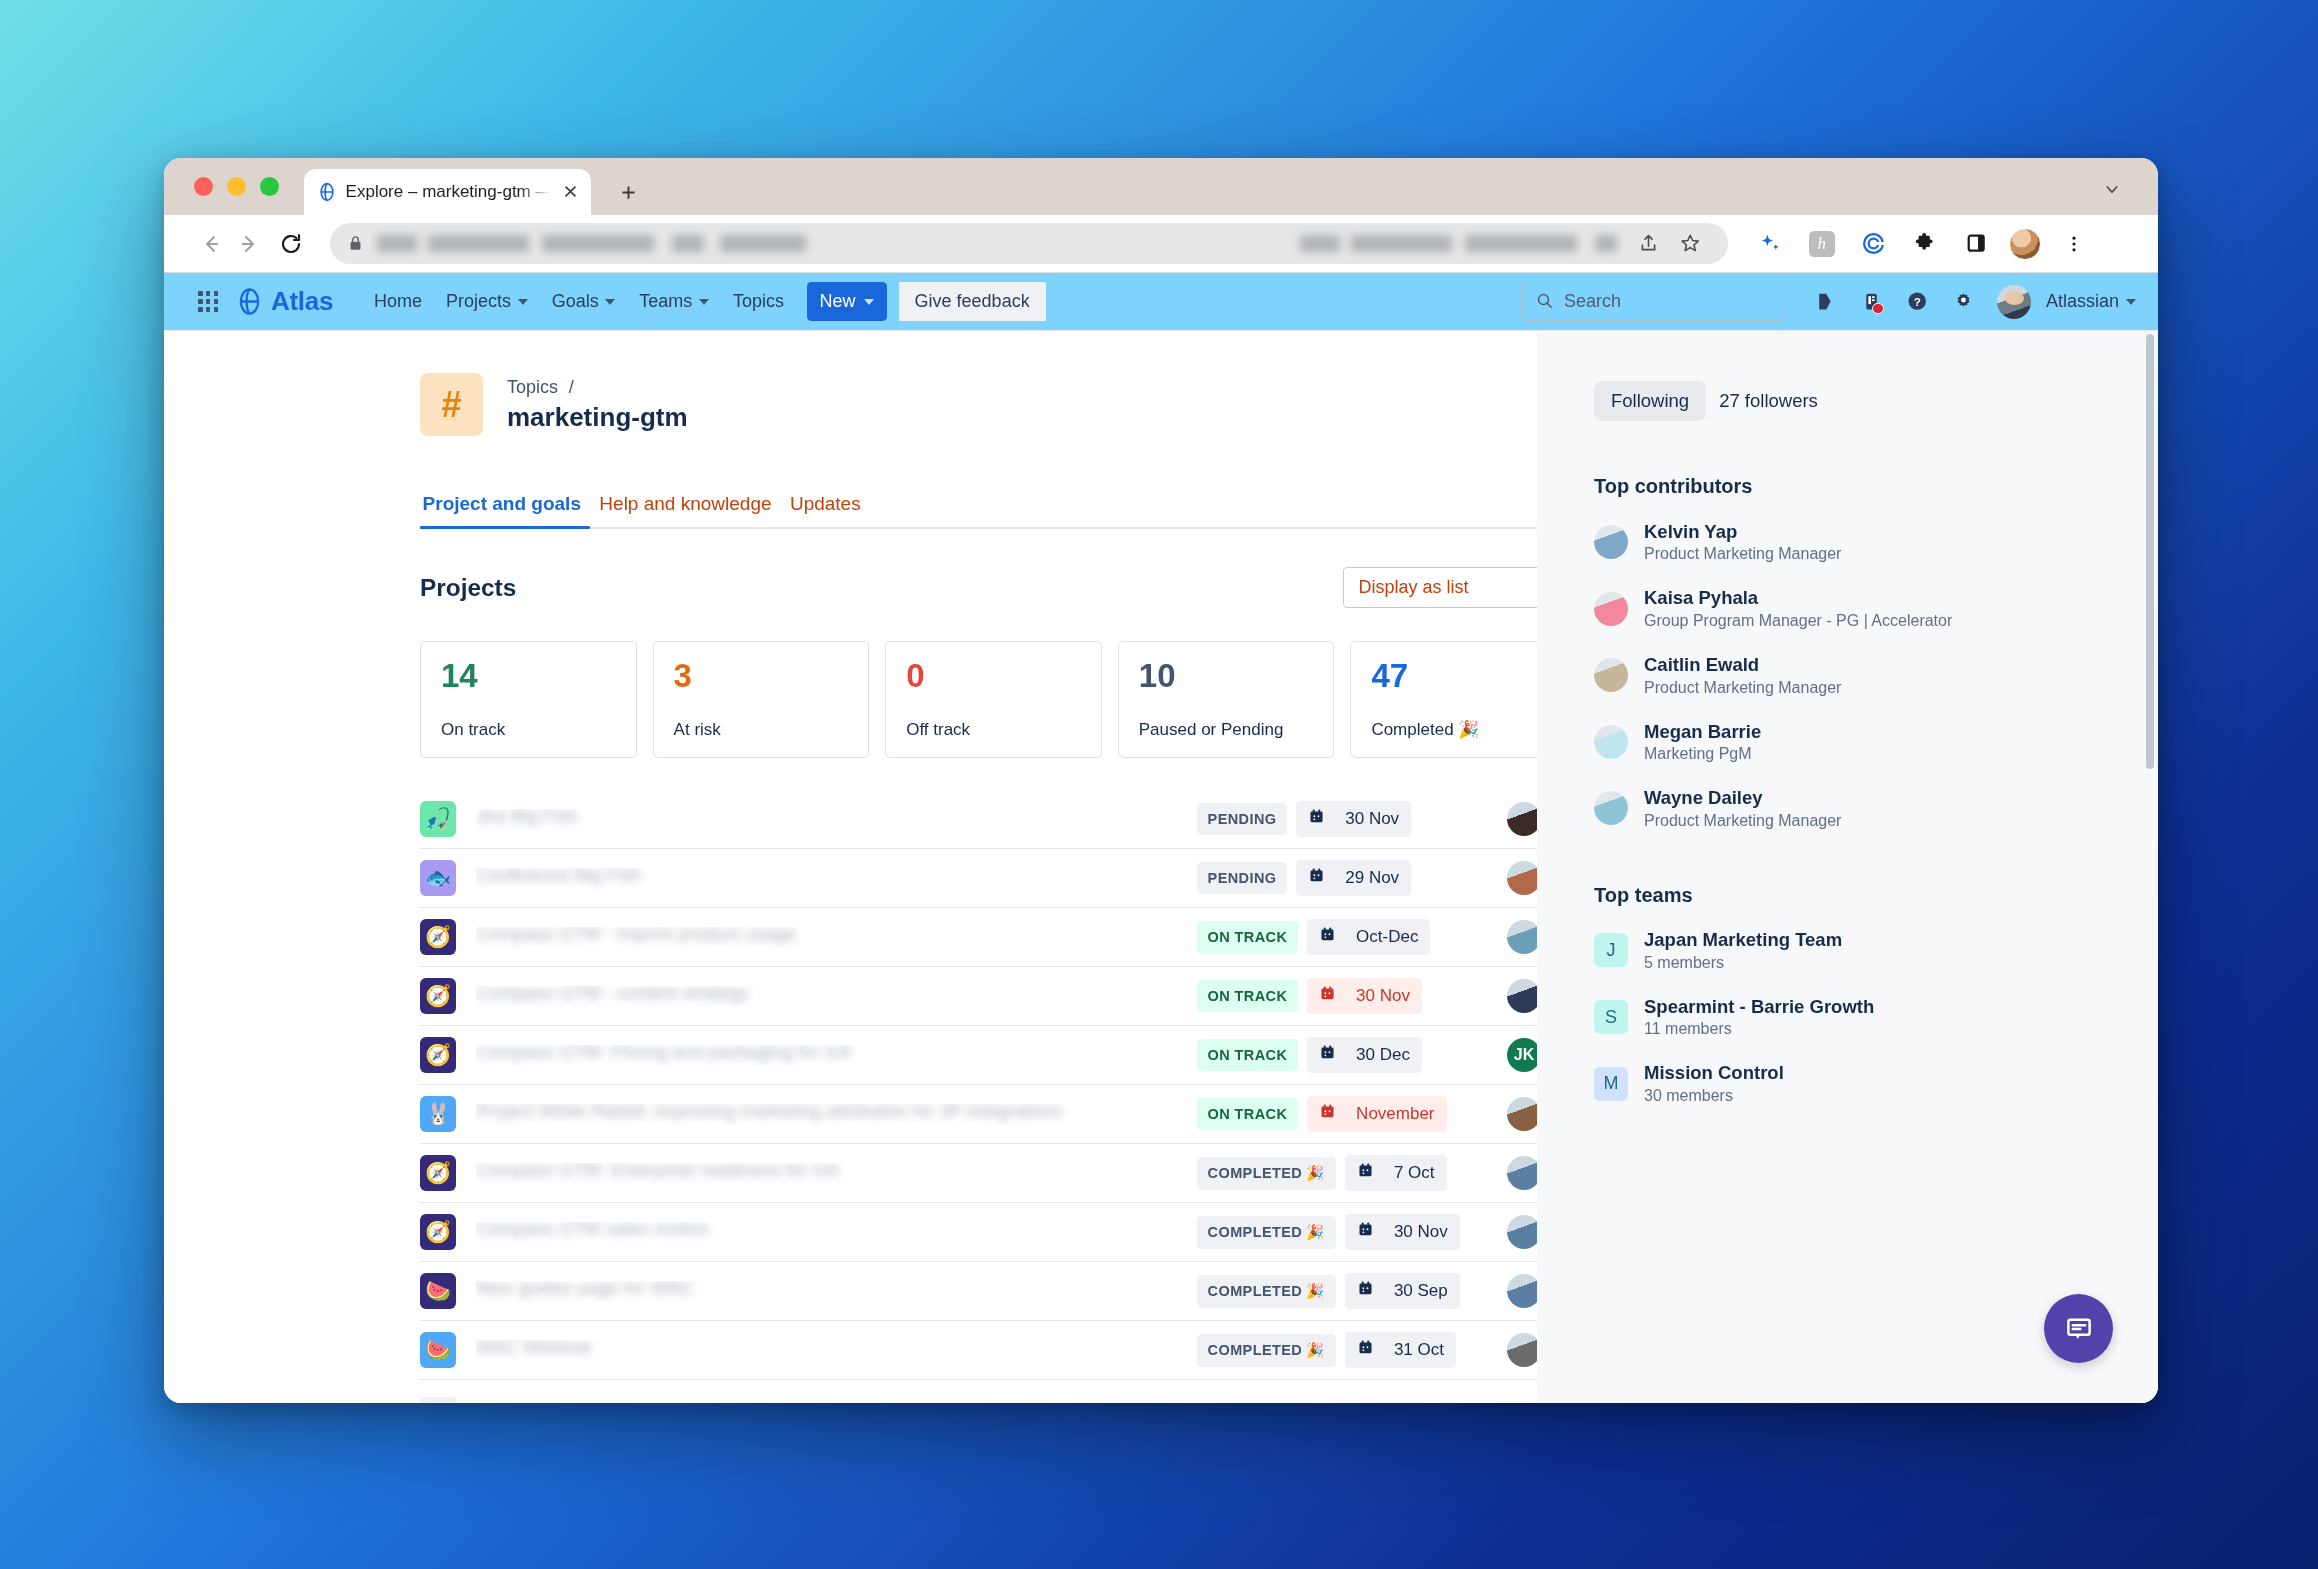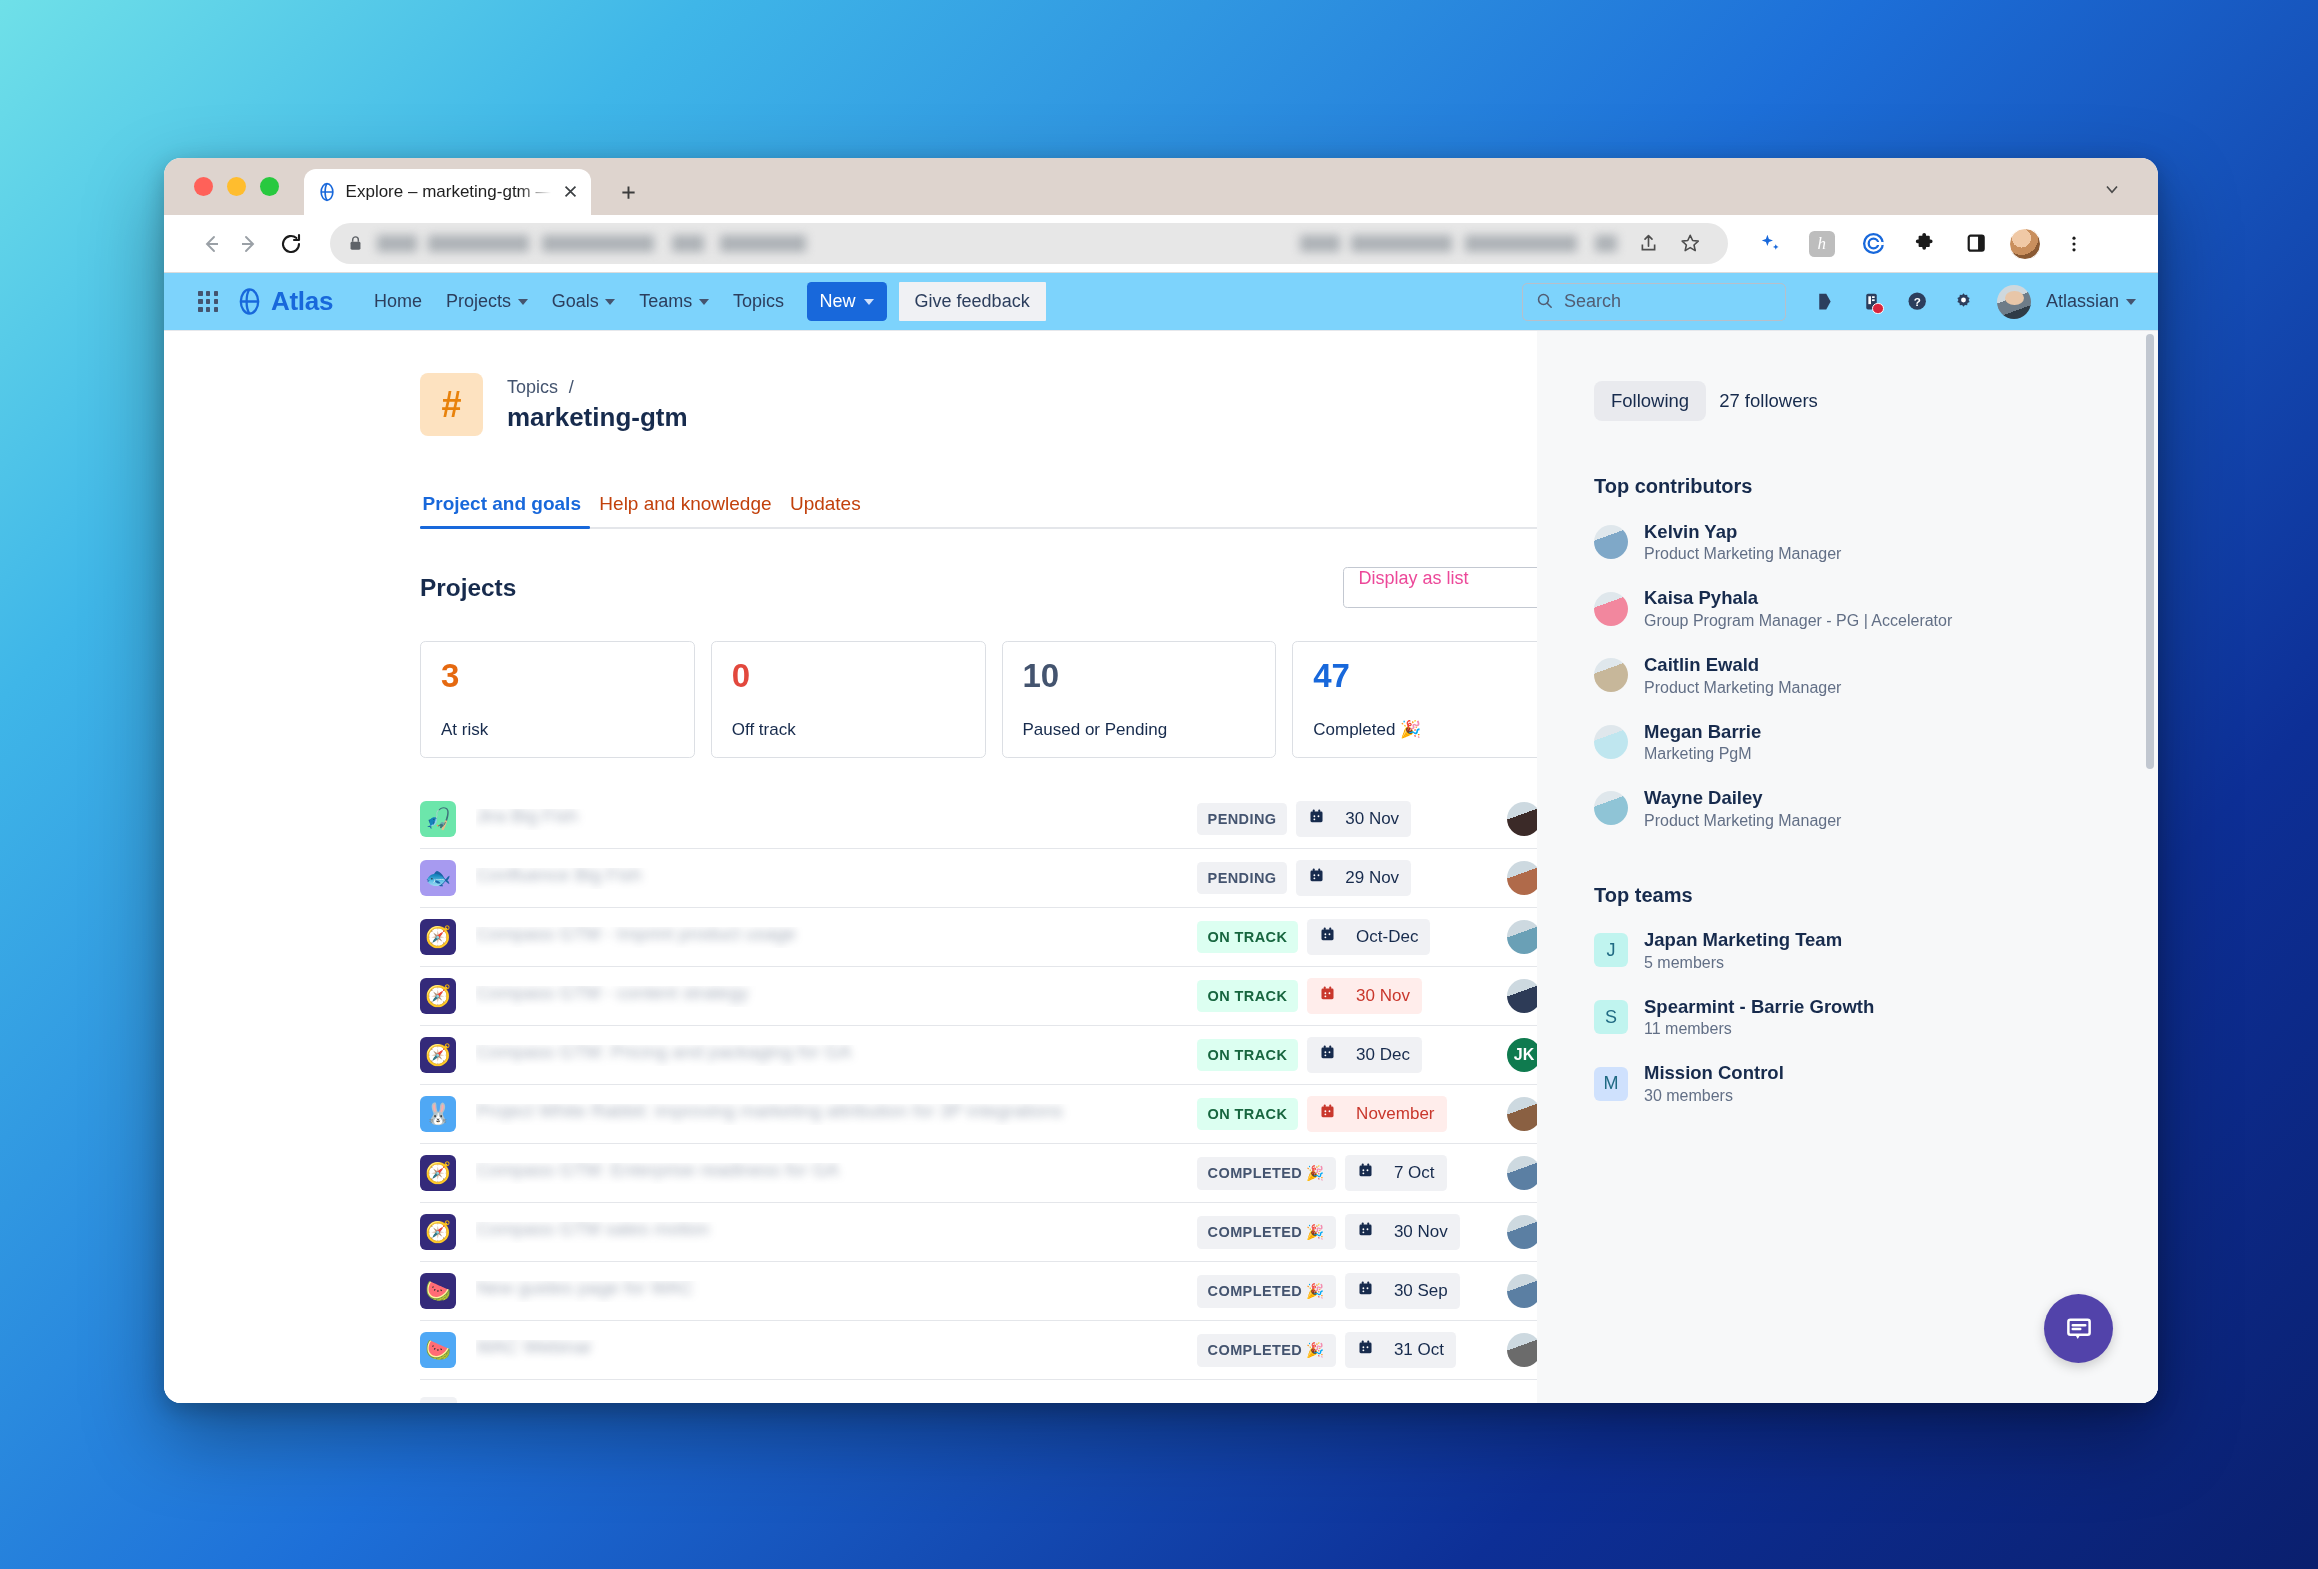--- a/index.html
+++ b/index.html
@@ -175,23 +175,23 @@
   .tabitem { font-size: 19px; color: #c2410c; padding: 0 9.2px 12px 9.2px; position: relative; }
   .tabitem:first-child { padding-left: 2.6px; }
   .tabitem.active { color: #1868db; font-weight: 600; }
   .tabitem.active::after { content:""; position:absolute; left:0; right:0; bottom:-2px; height:3.3px; background:#1868db; border-radius:1.3px; }
 
   .projects-head { margin: 38px 0 0 256px; width: 1147px; display: flex; align-items: center; justify-content: space-between; }
   .projects-title { font-size: 24.4px; font-weight: 700; color: #172b4d; }
   .display-select {
     width: 224px; height: 41px;
     border: 1.3px solid #c3c8d1; border-radius: 4.6px;
-    display: flex; justify-content: space-between;
+    display: flex; align-items: center; justify-content: space-between;
     padding: 0 14.5px 0 14.5px;
-    font-size: 18px; color: #ec4899;
+    font-size: 18px; color: #c2410c;
   }
 
   .stats { margin: 33px 0 0 256px; width: 1147px; display: flex; gap: 16px; }
   .stat {
     flex: 1; height: 117px;
     border: 1.3px solid #dcdfe4; border-radius: 5.3px;
     padding: 17px 20px;
     display: flex; flex-direction: column; justify-content: space-between;
   }
   .stat-num { font-size: 33px; font-weight: 600; line-height: 1; }
@@ -520,20 +520,24 @@
             <span>
               <svg viewBox="0 0 24 24" width="17" height="17">
                   <path d="M6 9l6 7 6-7" stroke="#172b4d" stroke-width="2" fill="none"></path>
                 </svg>
             </span>
           </span>
         </div>
 
         <div class="stats" id="stats">
             <div class="stat">
+              <span class="stat-num" style="color:#1f845a">14</span>
+              <span class="stat-label">On track</span>
+            </div>
+            <div class="stat">
               <span class="stat-num" style="color:#e56910">3</span>
               <span class="stat-label">At risk</span>
             </div>
             <div class="stat">
               <span class="stat-num" style="color:#e2483d">0</span>
               <span class="stat-label">Off track</span>
             </div>
             <div class="stat">
               <span class="stat-num" style="color:#44546f">10</span>
               <span class="stat-label">Paused or Pending</span>

